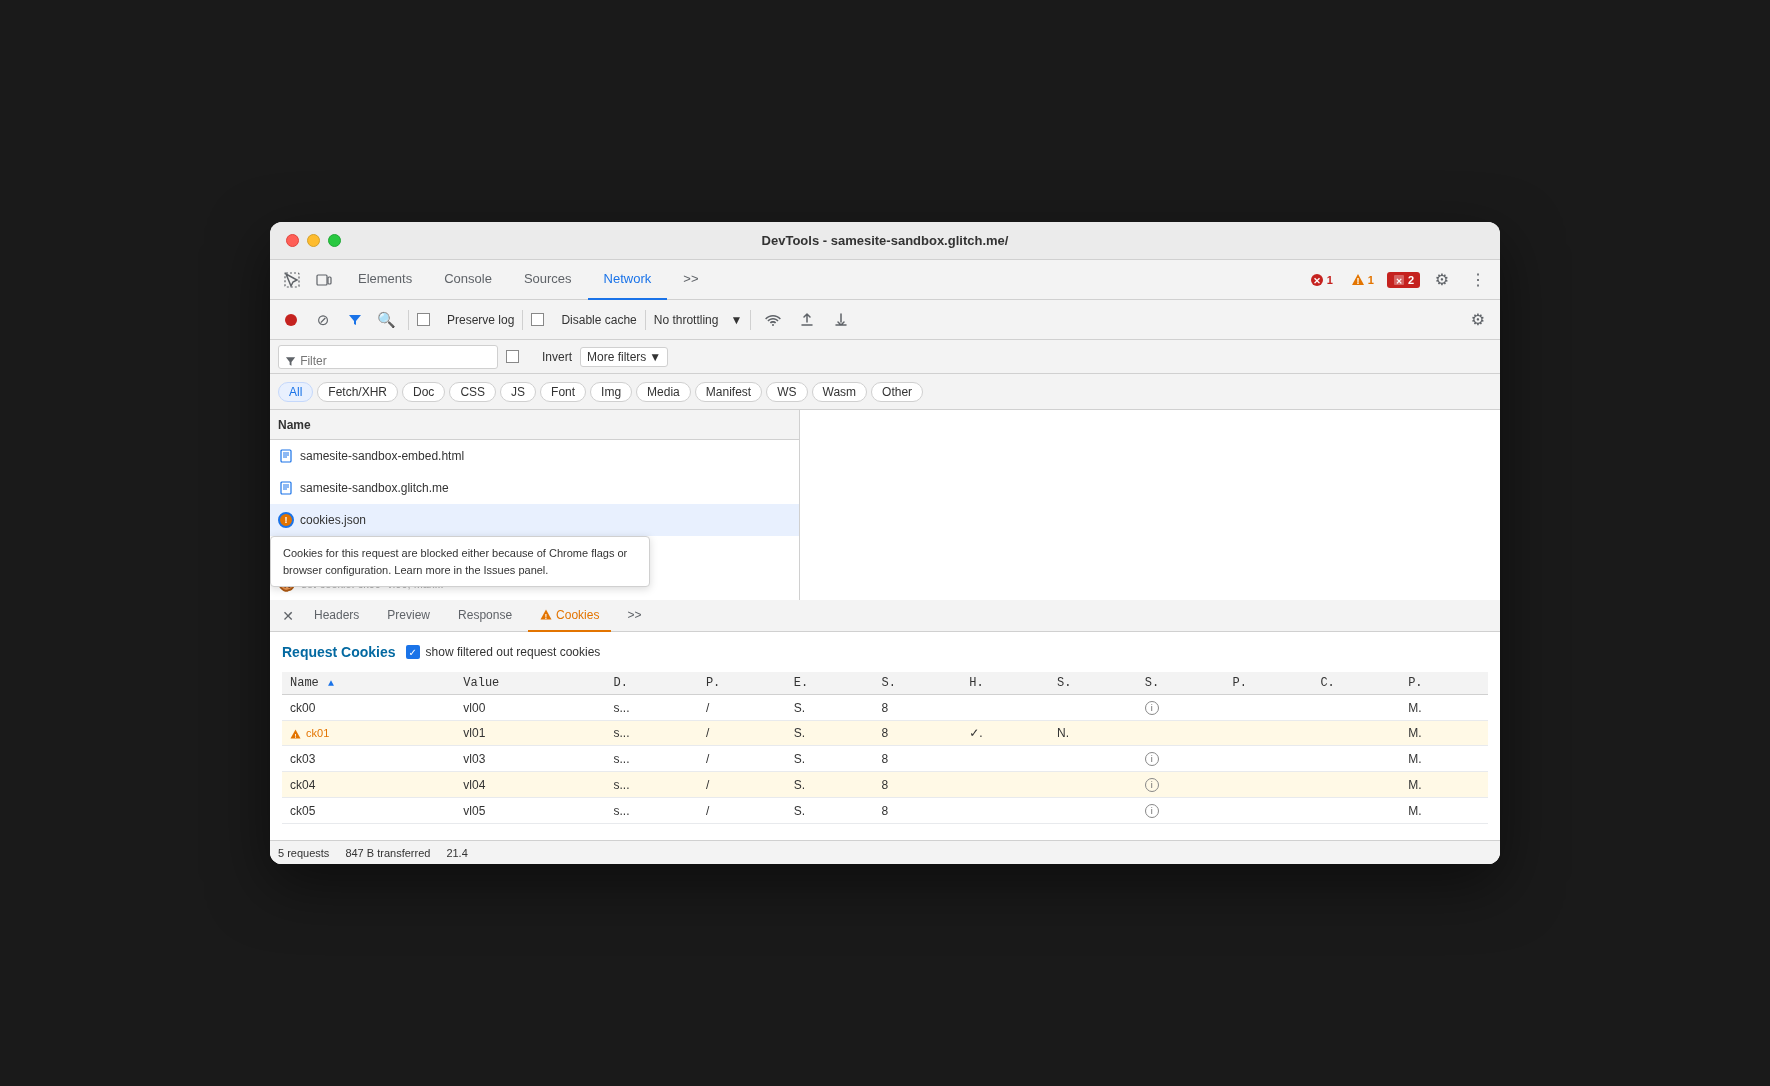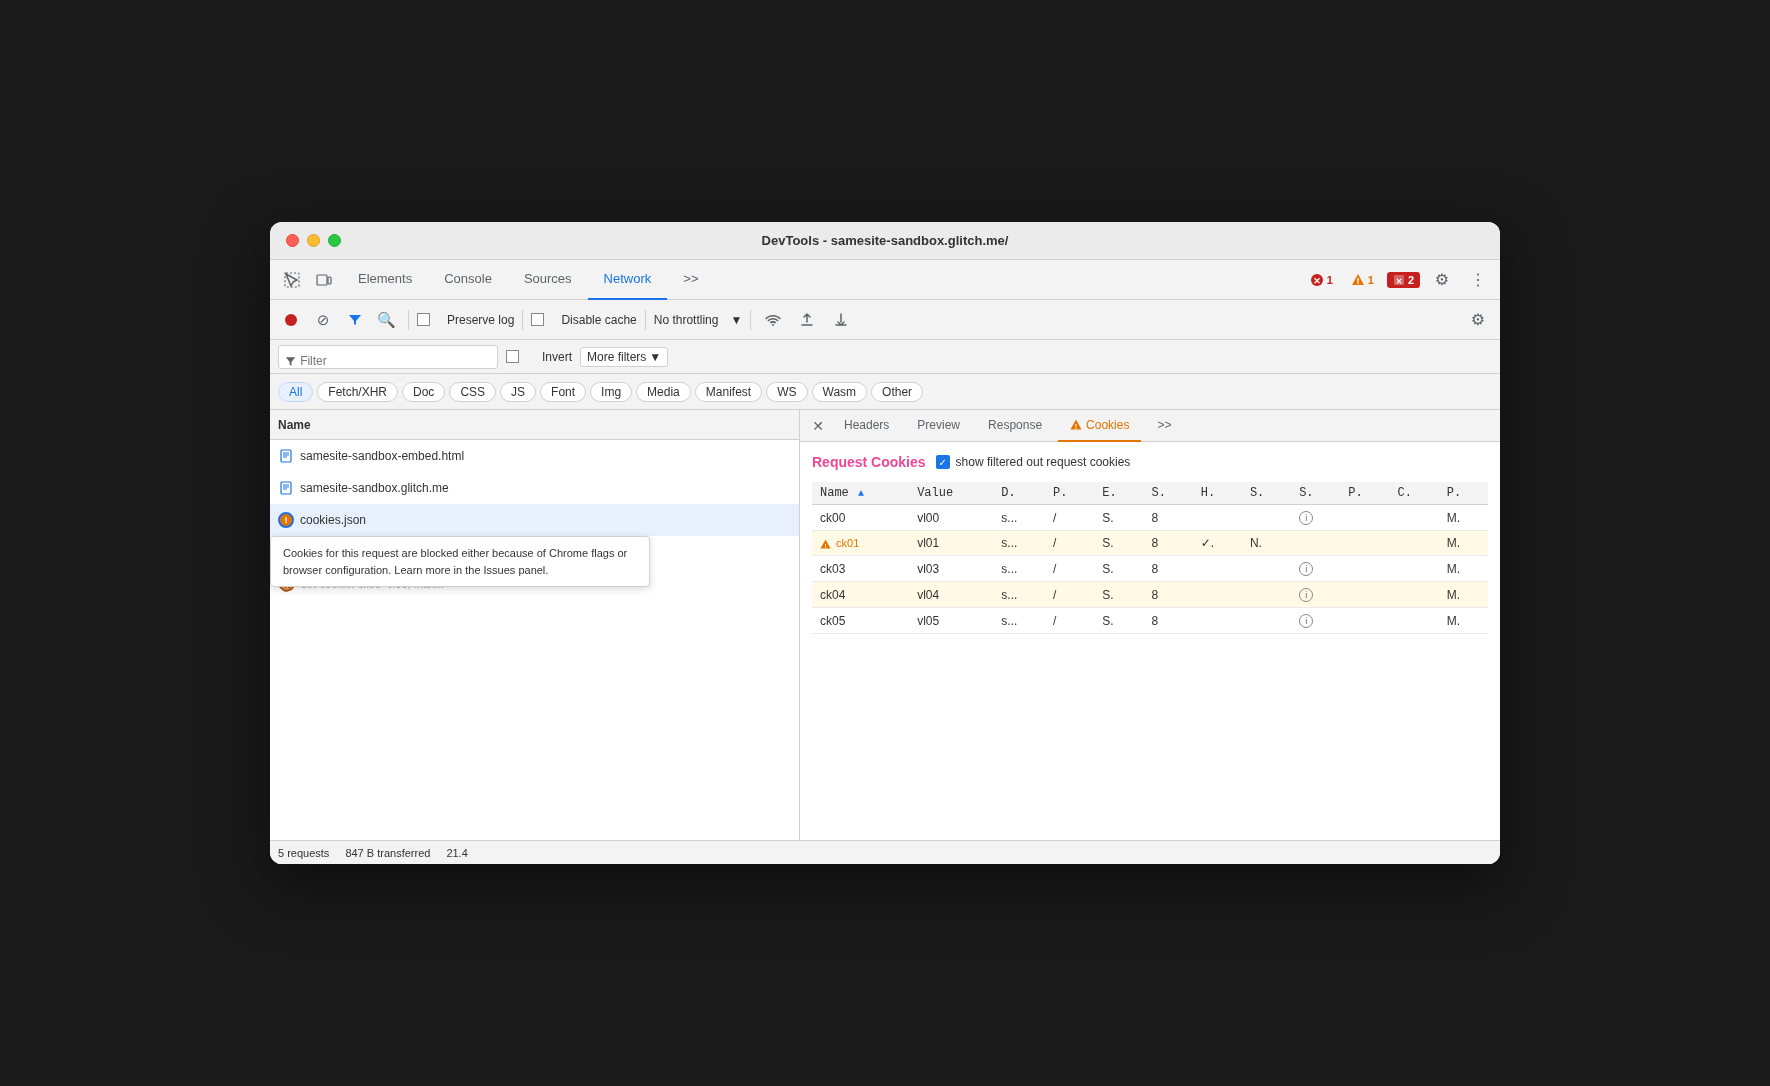--- a/index.html
+++ b/index.html
@@ -222,20 +222,21 @@
       color: #333;
     }
     .type-btn.active {
       background: #e8f0fe;
       color: #1a73e8;
       border-color: #c5d8fb;
     }
     .main-area {
       display: flex;
       height: 430px;
+      flex-direction: column;
     }
     .file-list {
       width: 530px;
       border-right: 1px solid #d0d0d0;
       overflow-y: auto;
       background: white;
     }
     .file-list-header {
       padding: 4px 8px;
       font-size: 12px;
@@ -335,21 +336,21 @@
     }
     .request-cookies-header {
       display: flex;
       align-items: center;
       gap: 10px;
       margin-bottom: 12px;
     }
     .request-cookies-title {
       font-size: 14px;
       font-weight: 600;
-      color: #ec4899;
+      color: #0369a1;
     }
     .show-filtered-area {
       display: flex;
       align-items: center;
       gap: 6px;
       font-size: 12px;
       color: #333;
     }
     .checkbox-blue {
       width: 14px;

